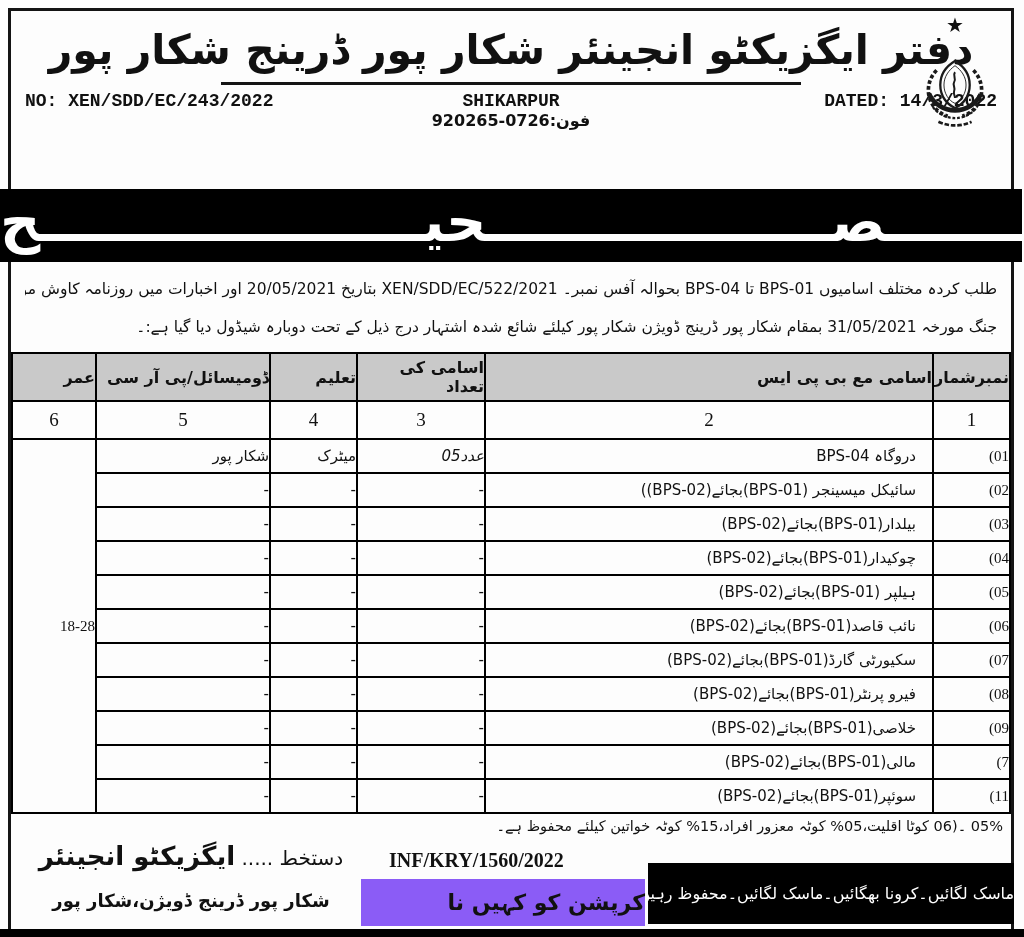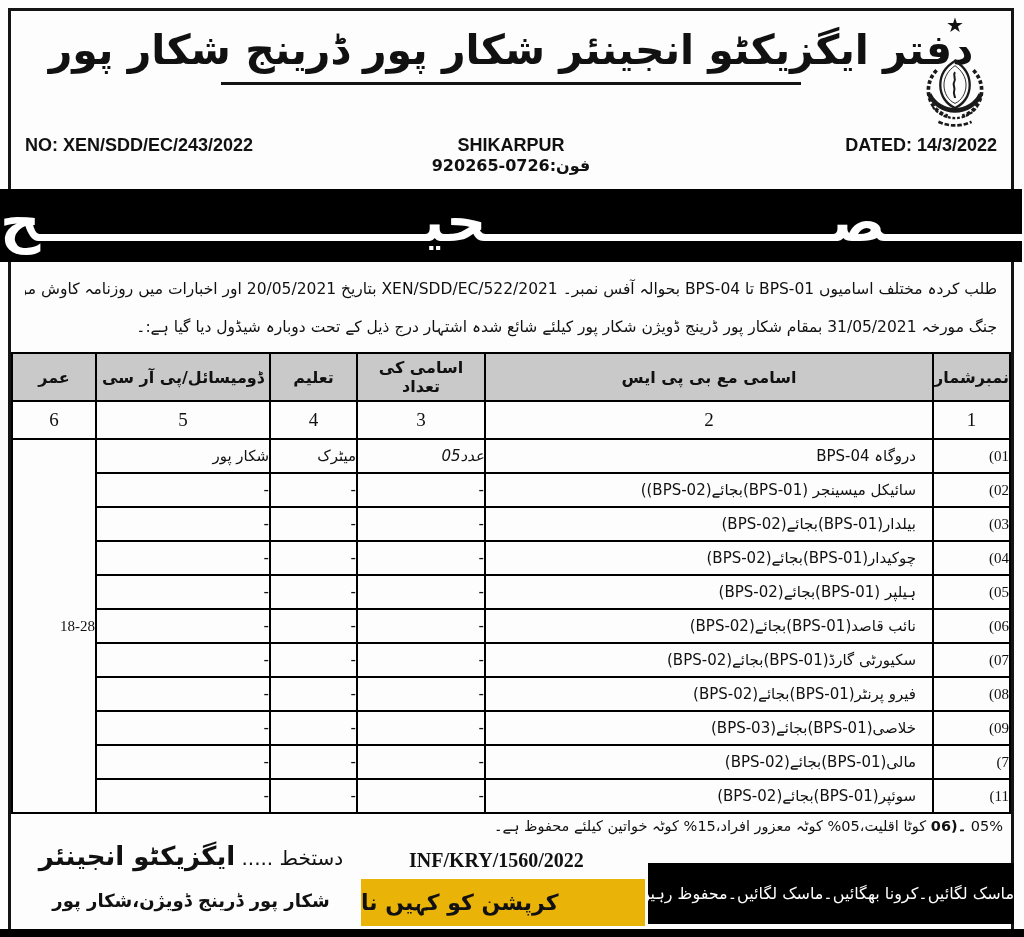--- a/index.html
+++ b/index.html
@@ -16,21 +16,21 @@
   
   .header-sec { position:relative; height:178px; }
   .title {
     padding-top:16px; text-align:center; direction:rtl;
     font-size:41px; font-weight:bold; line-height:1.15;
     letter-spacing:1px;
   }
   .title-underline { width:580px; height:3px; background:#141414; margin:8px auto 0; }
   .meta-row {
     display:flex; align-items:center; padding:6px 14px 0 14px;
-    font-family:Liberation Sans, sans-serif; font-weight:bold; font-size:18px;margin-top:44px;
+    font-family:Liberation Mono, monospace; font-weight:bold; font-size:18px;
   }
   .meta-row > span { flex:1; }
   .meta-city { text-align:center; }
   .meta-dated { text-align:right; }
   .phone-line {
     direction:rtl; text-align:center; margin-top:0;
     font-weight:bold; font-size:16px; font-family:"DejaVu Sans", sans-serif;
   }
   .logo-wrap { position:absolute; top:4px; right:8px; width:96px; text-align:center; }
   
@@ -43,50 +43,50 @@
     direction:rtl; unicode-bidi:embed;
   }
   
   .intro { direction:rtl; height:90px; padding:8px 14px 0 14px; font-size:15.5px; }
   .intro-line { white-space:nowrap; overflow:hidden; line-height:38px; }
   .intro-line.justified { text-align-last:justify; }
   
   table.jobs { width:100%; border-collapse:collapse; table-layout:fixed; direction:rtl; }
   table.jobs th, table.jobs td { border:2px solid #000; overflow:hidden; }
   table.jobs th {
-    height:48px; background:#c9c9c9; font-size:16px; font-weight:bold; text-align:center;
+    height:48px; background:#c9c9c9; font-size:16px; font-weight:bold; text-align:right;
   }
   tr.num-row td {
     height:38px; text-align:center;
     font-family:"Liberation Serif", serif; font-size:19px;
   }
   tr.data-row td { height:34px; font-size:15px; text-align:right; }
   td.c-post { text-align:right; padding-right:16px; }
   td.c-sno { direction:ltr; font-family:"Liberation Serif", serif; font-size:15px;margin-left:12px; }
   td.c-cnt { direction:ltr;font-style:italic; }
   td.c-age {
     font-family:Liberation Serif, serif; font-size:19px; text-align:center;
     vertical-align:middle;
     margin-top:32px;
   }
   
   .note-line { direction:rtl; text-align:right; padding:4px 8px 0 0; font-size:14.5px; height:27px; }
-  .note-prefix { direction:ltr; unicode-bidi:embed;font-weight:bold; }
+  .note-prefix { direction:ltr; unicode-bidi:embed; }
   .footer-sec { position:relative; height:95px; }
   .sig-block { position:absolute; left:4px; top:0; width:352px; text-align:center; direction:rtl; }
   .sig-line1 { font-size:20px; }
   .sig-line1 .designation { font-size:26px; font-weight:bold; }
   .sig-line2 { font-size:18px; font-weight:bold; margin-top:19px; }
   .inf-no {
     position:absolute; left:378px; top:8px;
-    font-family:"Liberation Serif", serif; font-weight:bold; font-size:20px;margin-left:20px;
+    font-family:"Liberation Serif", serif; font-weight:bold; font-size:20px;
   }
   .gray-box {
     position:absolute; left:350px; top:38px; width:284px; height:47px;
-    background:#eab308; direction:rtl; text-align:left;
+    background:#8b5cf6; direction:rtl; text-align:right;
     font-weight:bold; font-size:22px; line-height:47px;
   }
   .mask-box {
     position:absolute; left:637px; top:22px; right:-3px; height:61px;
     background:#000; color:#fff; direction:rtl; text-align:center;
     font-size:16px; line-height:61px; white-space:nowrap; overflow:hidden;
   }
   .bottom-bar { position:absolute; left:0; right:0; bottom:0; height:8px; background:#000; }
   .star-glyph { font-size:20px; line-height:20px; display:block; }
 </style>
@@ -208,21 +208,21 @@
       </tr>
       <tr class="data-row">
         <td class="c-sno">(08</td>
         <td class="c-post">فیرو پرنٹر(BPS-01)بجائے(BPS-02)</td>
         <td>-</td>
         <td>-</td>
         <td>-</td>
       </tr>
       <tr class="data-row">
         <td class="c-sno">(09</td>
-        <td class="c-post">خلاصی(BPS-01)بجائے(BPS-03)</td>
+        <td class="c-post">خلاصی(BPS-01)بجائے(BPS-02)</td>
         <td>-</td>
         <td>-</td>
         <td>-</td>
       </tr>
       <tr class="data-row">
         <td class="c-sno">(7</td>
         <td class="c-post">مالی(BPS-01)بجائے(BPS-02)</td>
         <td>-</td>
         <td>-</td>
         <td>-</td>

